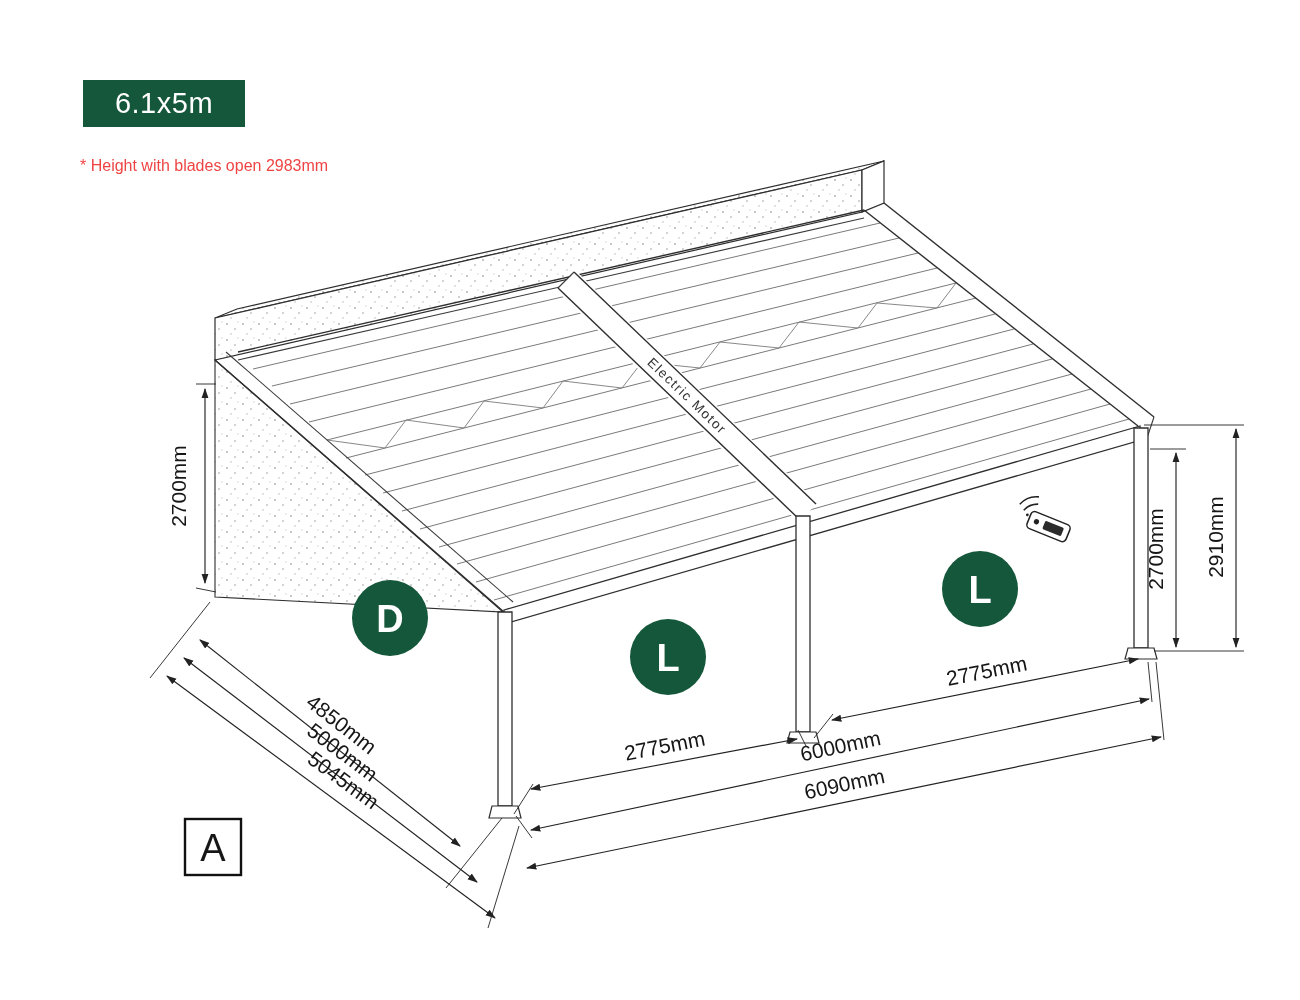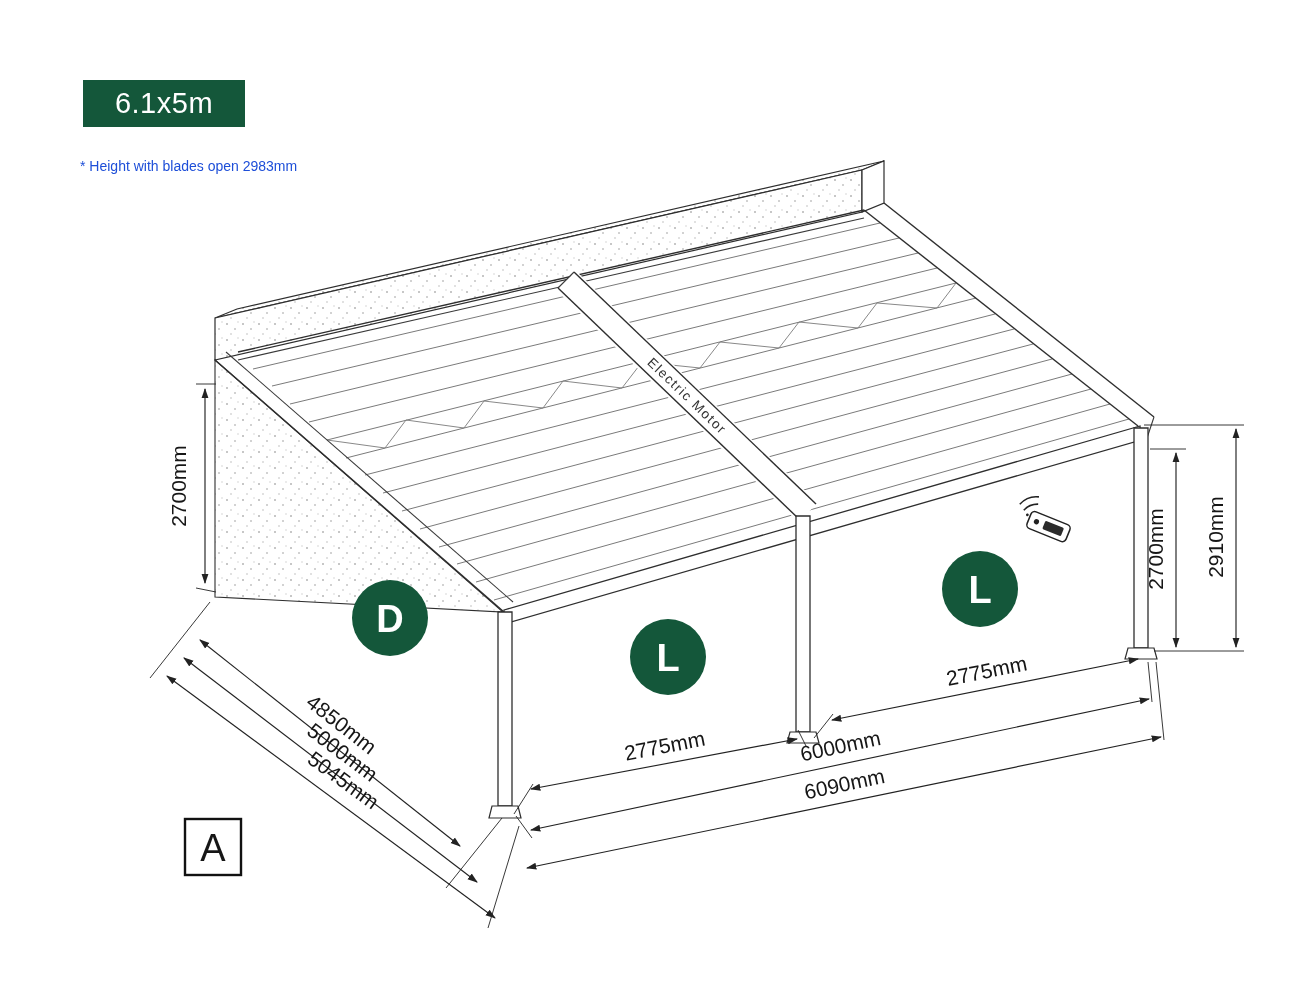--- a/index.html
+++ b/index.html
@@ -1,20 +1,20 @@
 <!DOCTYPE html>
 <html style="--accent: #14573a;"><head>
 <meta charset="utf-8">
 <style>
   html,body{margin:0;padding:0;background:#ffffff;}
   .page{position:relative;width:1300px;height:1000px;background:#ffffff;overflow:hidden;
         font-family:"Liberation Sans",sans-serif;border-radius:8px;}
   .badge{position:absolute;left:83px;top:80px;width:162px;height:47px;background:var(--accent,#14573a);
          color:#fff;display:flex;align-items:center;justify-content:center;font-size:29px;letter-spacing:.5px;}
-  .notes{position:absolute;left:80px;top:153px;font-size:14px;color:#1d4ed8;line-height:26px;}
+  .notes{position:absolute;left:80px;top:153px;font-size:16px;color:#ef4444;line-height:26px;}
   .scene{position:absolute;left:0;top:0;width:1300px;height:1000px;}
   svg text{font-family:"Liberation Sans",sans-serif;fill:#161616;}
   .dim-label{font-size:21px;}
   .zone-circle{fill:var(--accent,#14573a);}
   .zone-letter{font-size:38px;font-weight:bold;fill:#ffffff;}
   .motor-label{font-size:13.5px;fill:#333;letter-spacing:1.5px;}
   .view-letter{font-size:38px;}
   .ln{stroke:#3a3a3a;stroke-width:1.1;fill:none;}
   .frame{stroke:#2e2e2e;stroke-width:1.4;fill:none;}
   .fillwhite{fill:#ffffff;}

